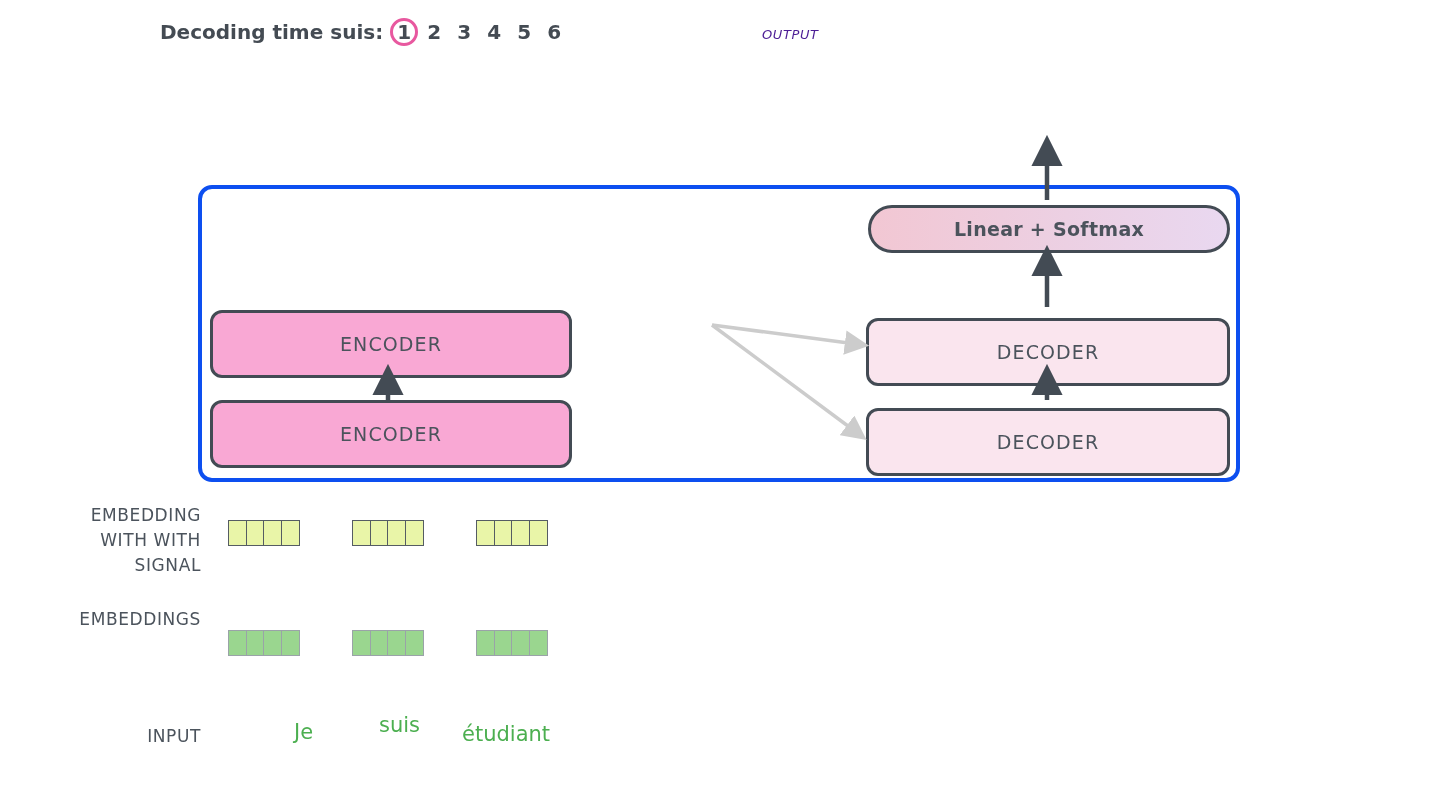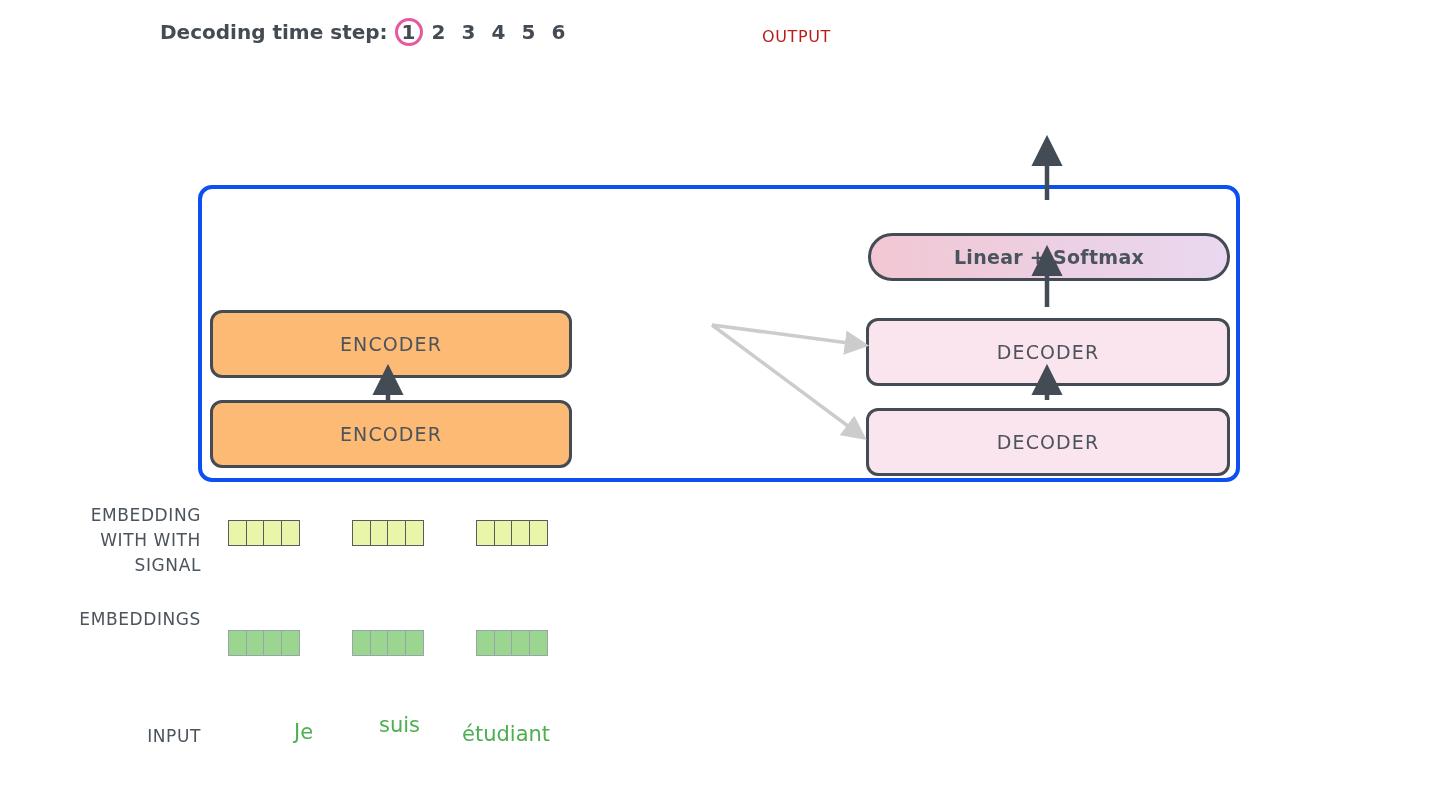--- a/index.html
+++ b/index.html
@@ -52,23 +52,24 @@
     margin-left: -14px;
     margin-top: -14px;
     border: 3px solid #e8589f;
     border-radius: 50%;
     box-sizing: border-box;
   }
 
   #output-label {
     left: 762px;
     top: 27px;
-    font-size: 16px;
+    font-size: 13px;
     letter-spacing: 0.6px;
-    color: #b91c1c;
+    color: #4c1d95;
+    font-style: italic;
   }
 
   
   #model-container {
     left: 198px;
     top: 185px;
     width: 1042px;
     height: 297px;
     border: 4px solid #0d4ff0;
     border-radius: 14px;
@@ -81,40 +82,39 @@
     box-sizing: border-box;
     border: 3px solid #434b54;
     border-radius: 12px;
     display: flex;
     align-items: center;
     justify-content: center;
     font-size: 19px;
     letter-spacing: 1.1px;
     color: #4b535c;
   }
-  .encoder { background: #fdba74; }
+  .encoder { background: #f9a8d4; }
   .decoder { background: #fae5ee; margin-top: 8px; }
 
   #encoder-top    { left: 210px; top: 310px; width: 362px; height: 68px; }
   #encoder-bottom { left: 210px; top: 400px; width: 362px; height: 68px; }
   #decoder-top    { left: 866px; top: 310px; width: 364px; height: 68px; }
   #decoder-bottom { left: 866px; top: 400px; width: 364px; height: 68px; }
 
   #linear-softmax {
     left: 868px;
     top: 205px;
     width: 362px;
     height: 48px;
     border-radius: 26px;
     background: linear-gradient(90deg, #f2c7d3 0%, #ecd0e3 55%, #e9d8f0 100%);
     font-weight: bold;
     letter-spacing: 0.3px;
     font-size: 19px;
     color: #4b535c;
-    margin-top: 28px;
   }
 
   
   #arrow-layer {
     left: 0; top: 0;
     width: 1438px; height: 790px;
     pointer-events: none;
   }
 
   
@@ -165,21 +165,21 @@
     white-space: nowrap;
   }
   #input-word-0 { left: 254px; top: 720px; margin-left: 40px; }
   #input-word-1 { left: 364px; top: 713px; margin-left: 15px; }
   #input-word-2 { left: 462px; top: 722px; }
 </style>
 </head>
 <body>
 
 <div class="abs" id="timestep-header">
-  <span class="ts-label">Decoding time step:</span>
+  <span class="ts-label">Decoding time suis:</span>
   <span class="ts-num active">1</span>
   <span class="ts-num">2</span>
   <span class="ts-num">3</span>
   <span class="ts-num">4</span>
   <span class="ts-num">5</span>
   <span class="ts-num">6</span>
 </div>
 
 <div class="abs" id="output-label">OUTPUT</div>
 

